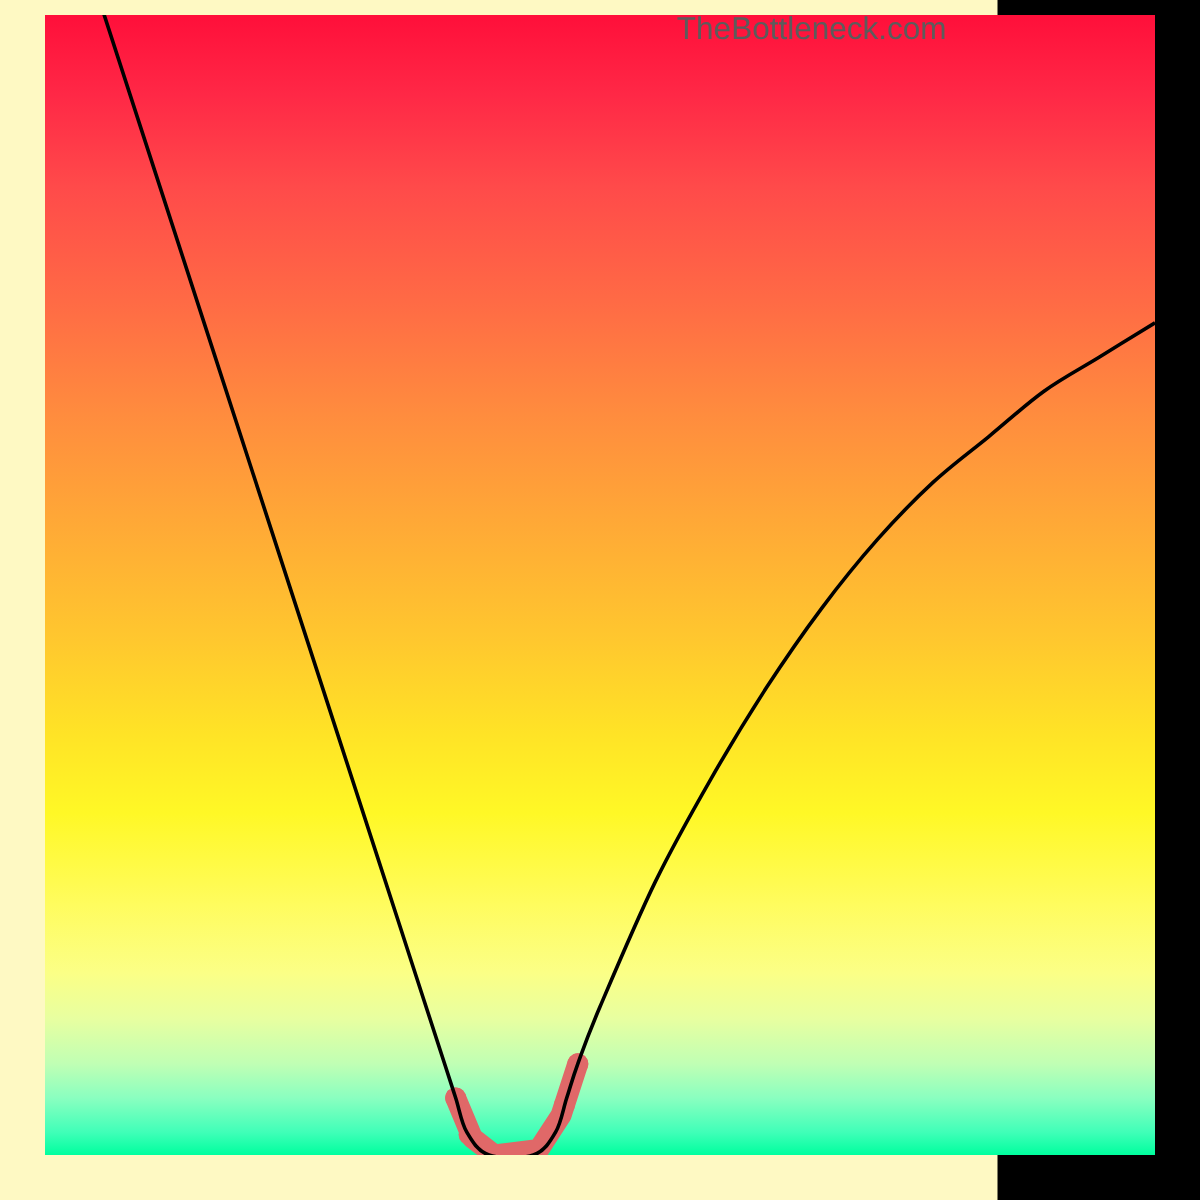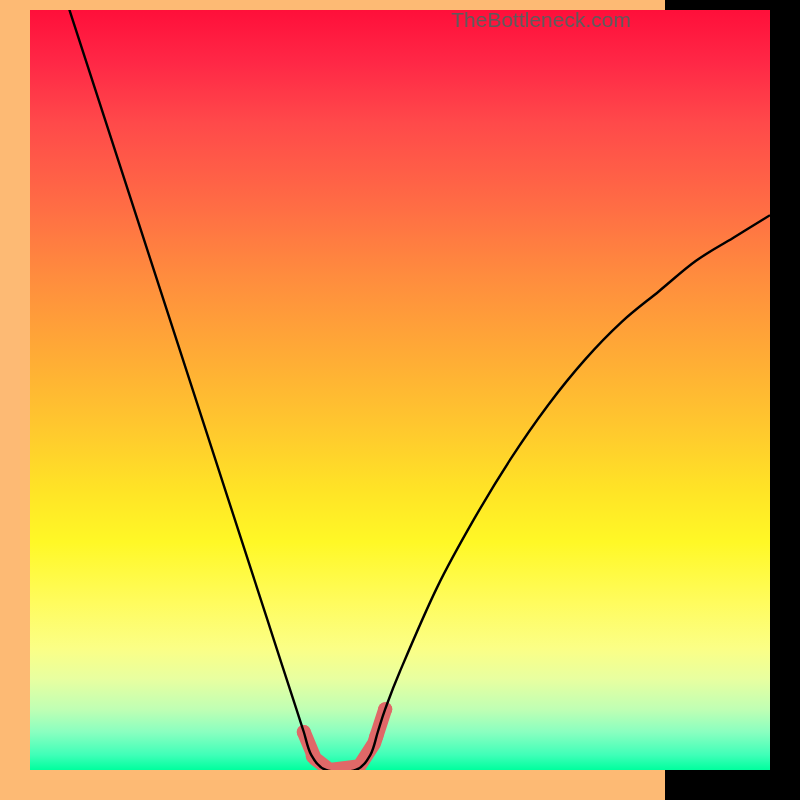--- a/index.html
+++ b/index.html
@@ -10,21 +10,21 @@
     background: #000;
     overflow: hidden;
     font-family: Arial, Helvetica, sans-serif;
   }
   .frame {
     position: absolute;
     left: 0;
     top: 0;
     width: 665px;
     height: 800px;
-    background: #fdba74;
+    background: #fef9c3;
   }
   .plot-area {
     position: absolute;
     left: 30px;
     top: 10px;
     width: 740px;
     height: 760px;
     overflow: hidden;
   }
   .gradient {

